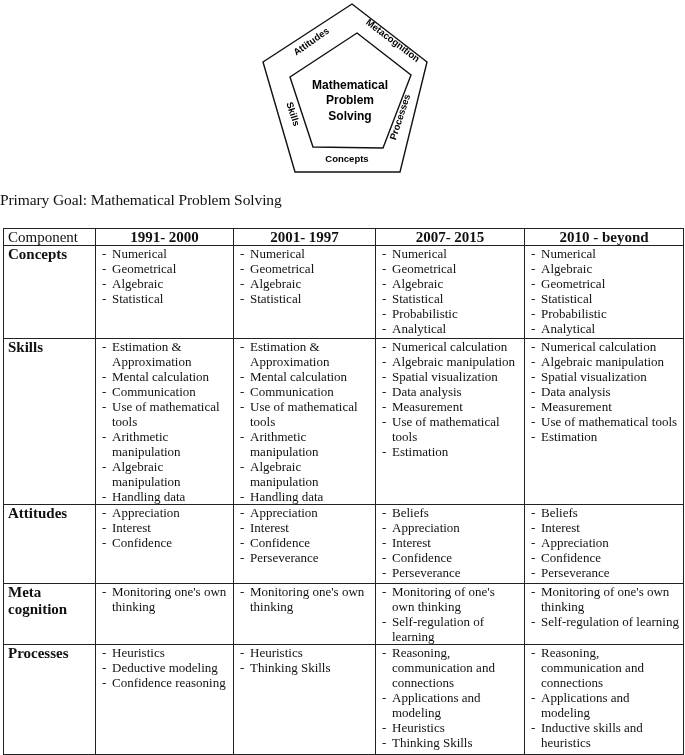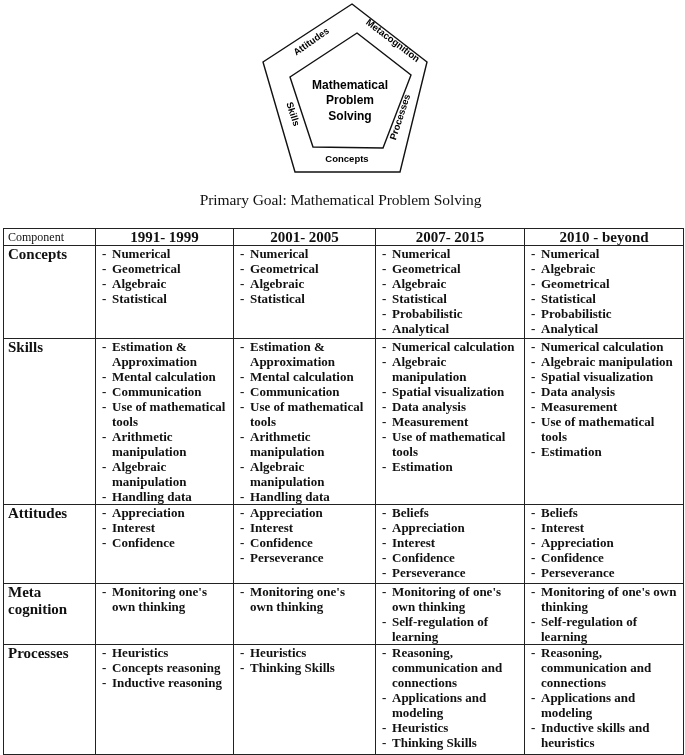--- a/index.html
+++ b/index.html
@@ -1,28 +1,28 @@
 <!DOCTYPE html>
 <html><head>
 <meta charset="utf-8">
 <style>
   html, body { margin: 0; padding: 0; background: #ffffff; }
   body { width: 685px; height: 755px; position: relative; overflow: hidden;
          font-family: "Liberation Serif", "DejaVu Serif", serif; color: #111; }
   .diagram { position: absolute; left: 255px; top: 0; width: 180px; height: 180px; }
   .diagram svg { width: 180px; height: 180px; display: block; }
-  .goal { position: absolute; top: 191px; left: 0; width: 681px; text-align: center;
+  .goal { position: absolute; top: 191px; left: 0; width: 681px; text-align: left;
           font-size: 15.5px; letter-spacing: -0.1px; }
   table.curr { position: absolute; left: 3px; top: 228px; width: 680px;
                border-collapse: collapse; table-layout: fixed; font-size: 13px; line-height: 15px; }
   table.curr td, table.curr th { border: 1px solid #222; vertical-align: top; padding: 0 4px; }
   table.curr th { font-weight: bold; font-size: 15px; height: 16px; line-height: 16px; padding: 0 4px; }
-  table.curr th.comp { font-weight: normal; text-align: left; font-size: 12px; }
+  table.curr th.comp { font-weight: normal; text-align: left; font-size: 15px; }
   td.rowhead { font-weight: bold; font-size: 15px; line-height: 17px; padding-top: 0; }
-  ul.items { list-style: none; margin: 0; padding: 0 0 0 2px; font-weight: bold; }
+  ul.items { list-style: none; margin: 0; padding: 0 0 0 2px; }
   ul.items li { position: relative; padding-left: 10px; }
   ul.items li::before { content: "-"; position: absolute; left: 0; top: 0; }
   col.c0 { width: 92px; } col.c1 { width: 138px; } col.c2 { width: 142px; }
   col.c3 { width: 149px; } col.c4 { width: 159px; }
   tr.r-concepts td { height: 92px; } tr.r-skills td { height: 164px; }
   tr.r-attitudes td { height: 78px; } tr.r-meta td { height: 57px; }
   tr.r-processes td { height: 109px; }
 </style>
 </head>
 <body>
@@ -48,22 +48,22 @@
   <colgroup>
       <col class="c0">
       <col class="c1">
       <col class="c2">
       <col class="c3">
       <col class="c4">
     </colgroup>
   <thead>
     <tr>
       <th class="comp">Component</th>
-      <th>1991- 1999</th>
-      <th>2001- 2005</th>
+      <th>1991- 2000</th>
+      <th>2001- 1997</th>
       <th>2007- 2015</th>
       <th>2010 - beyond</th>
     </tr>
   </thead>
   <tbody id="tbody">
       <tr class="r-concepts">
         <td class="rowhead">Concepts</td>
         <td>
           <ul class="items">
             <li>Numerical</li>
@@ -207,22 +207,22 @@
             <li>Monitoring of one's own thinking</li>
             <li>Self-regulation of learning</li>
           </ul>
         </td>
       </tr>
       <tr class="r-processes">
         <td class="rowhead">Processes</td>
         <td>
           <ul class="items">
             <li>Heuristics</li>
-            <li>Concepts reasoning</li>
-            <li>Inductive reasoning</li>
+            <li>Deductive modeling</li>
+            <li>Confidence reasoning</li>
           </ul>
         </td>
         <td>
           <ul class="items">
             <li>Heuristics</li>
             <li>Thinking Skills</li>
           </ul>
         </td>
         <td>
           <ul class="items">

